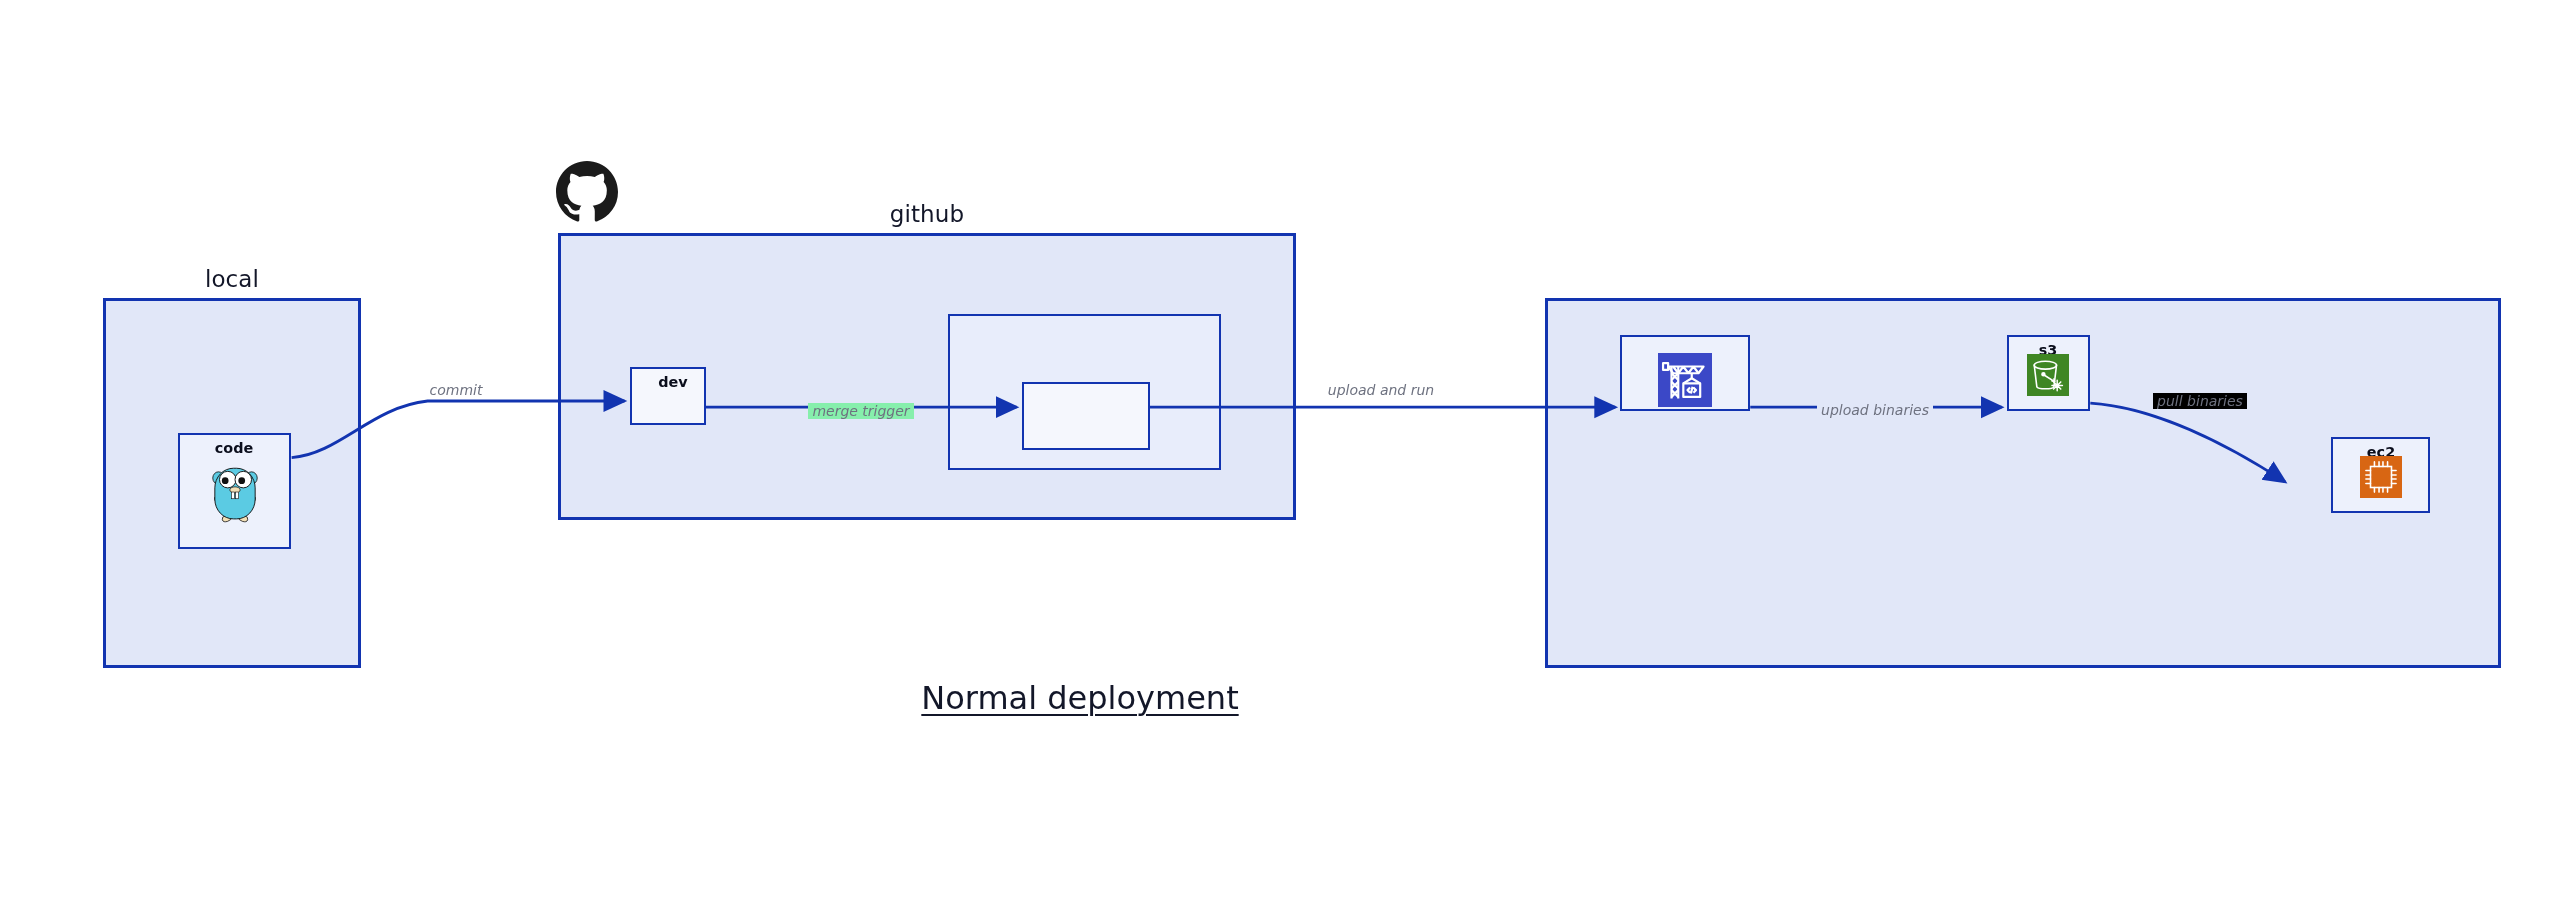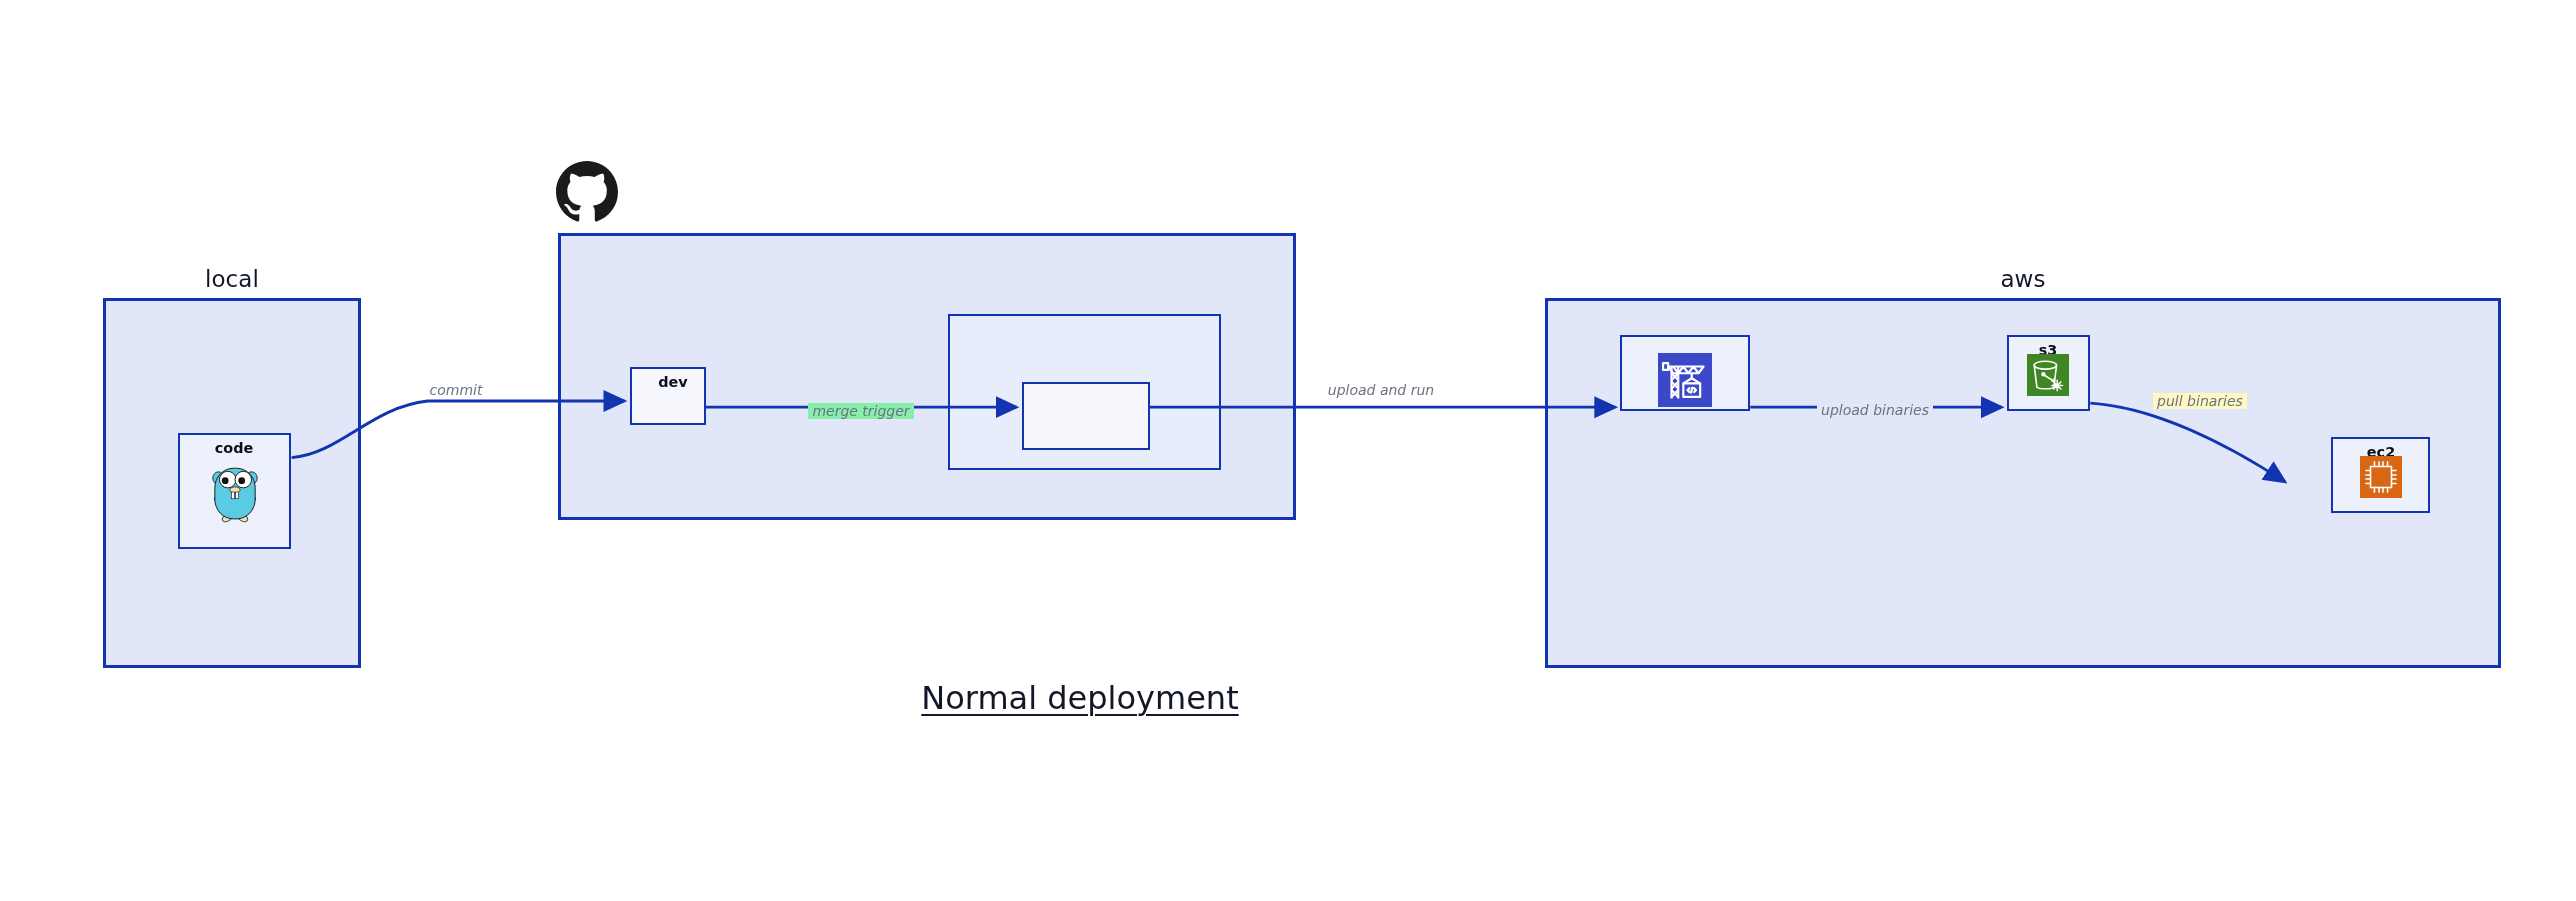--- a/index.html
+++ b/index.html
@@ -90,21 +90,21 @@
 
 <div id="canvas">
 
   <div class="group-box" id="box-local" style="left: 103px; top: 298px; width: 258px; height: 370px;"></div>
   <div class="group-box" id="box-github" style="left: 558px; top: 233px; width: 738px; height: 287px;"></div>
   <div class="group-box" id="box-aws" style="left: 1545px; top: 298px; width: 956px; height: 370px;"></div>
 
   <div class="sub-box" id="box-master" style="left: 948px; top: 314px; width: 273px; height: 156px;"></div>
 
   <div class="group-label" id="lbl-local" style="left: -77px; top: 266px; width: 618px; transform: none;">local</div>
-  <div class="group-label" id="lbl-aws" style="left: 1714px; top: 266px; width: 618px; transform: none;">aws</div>
+  <div class="group-label" id="lbl-github" style="left: 618px; top: 201px; width: 618px; transform: none;">github</div>
 
   <div class="icon-wrap" id="logo-github" style="left: 556px; top: 161px;">
     <svg width="62" height="62" viewBox="0 0 16 16" aria-hidden="true">
       <path fill="#1B1B1B" d="M8 0C3.58 0 0 3.58 0 8c0 3.54 2.29 6.53 5.47 7.59.4.07.55-.17.55-.38
         0-.19-.01-.82-.01-1.49-2.01.37-2.53-.49-2.69-.94-.09-.23-.48-.94-.82-1.13-.28-.15-.68-.52-.01-.53
         .63-.01 1.08.58 1.23.82.72 1.21 1.87.87 2.33.66.07-.52.28-.87.51-1.07-1.78-.2-3.64-.89-3.64-3.95
         0-.87.31-1.59.82-2.15-.08-.2-.36-1.02.08-2.12 0 0 .67-.21 2.2.82.64-.18 1.32-.27 2-.27
         .68 0 1.36.09 2 .27 1.53-1.04 2.2-.82 2.2-.82.44 1.1.16 1.92.08 2.12.51.56.82 1.27.82 2.15
         0 3.07-1.87 3.75-3.65 3.95.29.25.54.73.54 1.48 0 1.07-.01 1.93-.01 2.2 0 .21.15.46.55.38
         A8.012 8.012 0 0 0 16 8c0-4.42-3.58-8-8-8z"></path>
@@ -202,18 +202,18 @@
       <path id="e-upload-run" d="M2231 790 L 3135 790"></path>
       <path id="e-upload-bin" d="M3397 790 L 3885 790"></path>
       <path id="e-pull-bin" d="M4057 782 C 4180 790, 4320 860, 4435 935"></path>
     </g>
   </svg>
 
   <div class="edge-label on-white" id="elbl-commit" style="left: 250px; top: 382px; width: 412px; background: transparent; padding: 0px;"><span style="background: rgb(255, 255, 255); padding: 0px 4.1px;">commit</span></div>
   <div class="edge-label on-group" id="elbl-merge" style="left: 655px; top: 403px; width: 412px; background: transparent; padding: 0px;"><span style="background: #86efac; padding: 0px 4.1px;">merge trigger</span></div>
   <div class="edge-label on-white" id="elbl-upload-run" style="left: 1175px; top: 382px; width: 412px; background: transparent; padding: 0px;"><span style="background: rgb(255, 255, 255); padding: 0px 4.1px;">upload and run</span></div>
   <div class="edge-label on-group" id="elbl-upload-bin" style="left: 1669px; top: 382px; width: 412px; background: transparent; padding: 0px; margin-top: 20px;"><span style="background: rgb(225, 231, 248); padding: 0px 4.1px;">upload binaries</span></div>
-  <div class="edge-label on-group" id="elbl-pull-bin" style="left: 1994px; top: 393px; width: 412px; background: transparent; padding: 0px;"><span style="background: #fef9c3; padding: 0px 4.1px;">pull binaries</span></div>
+  <div class="edge-label on-group" id="elbl-pull-bin" style="left: 1994px; top: 393px; width: 412px; background: transparent; padding: 0px;"><span style="background: #000000; padding: 0px 4.1px;">pull binaries</span></div>
 
   <div class="diagram-title" id="title" style="left: 0px; width: 2604px; text-align: center; top: 679px; transform: translateX(-222px);">Normal deployment</div>
 
 </div>
 
 
 </body></html>

